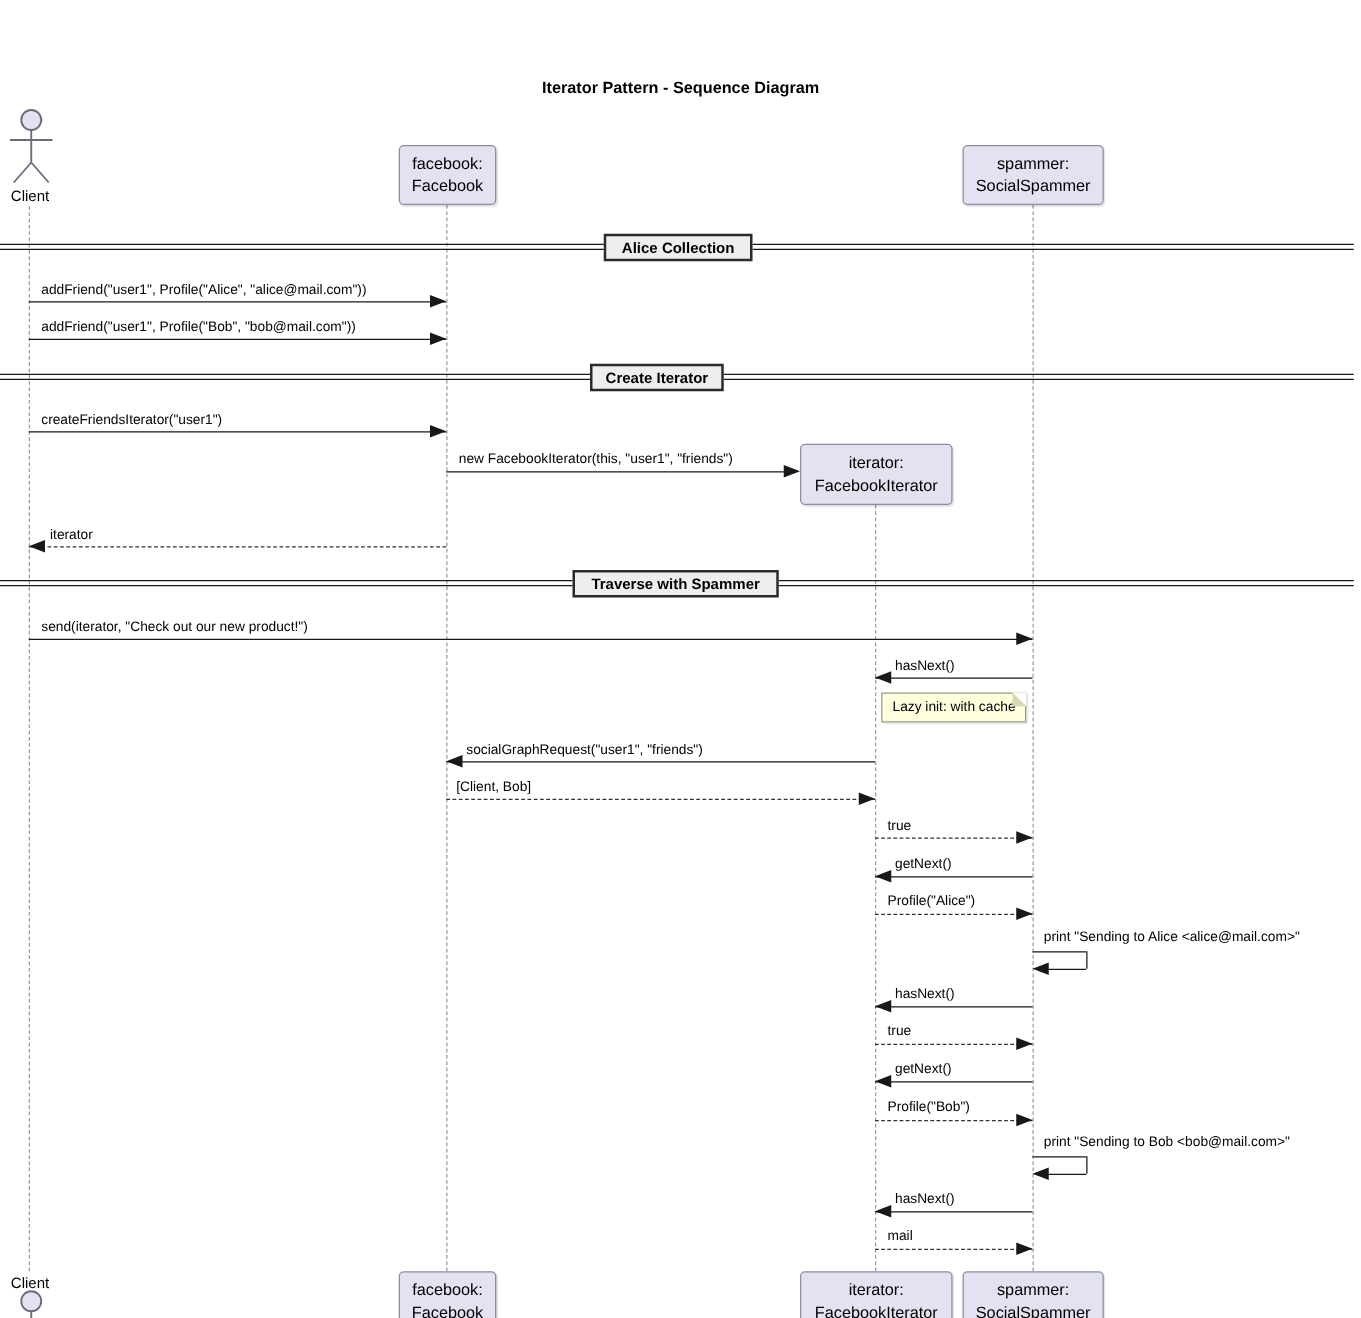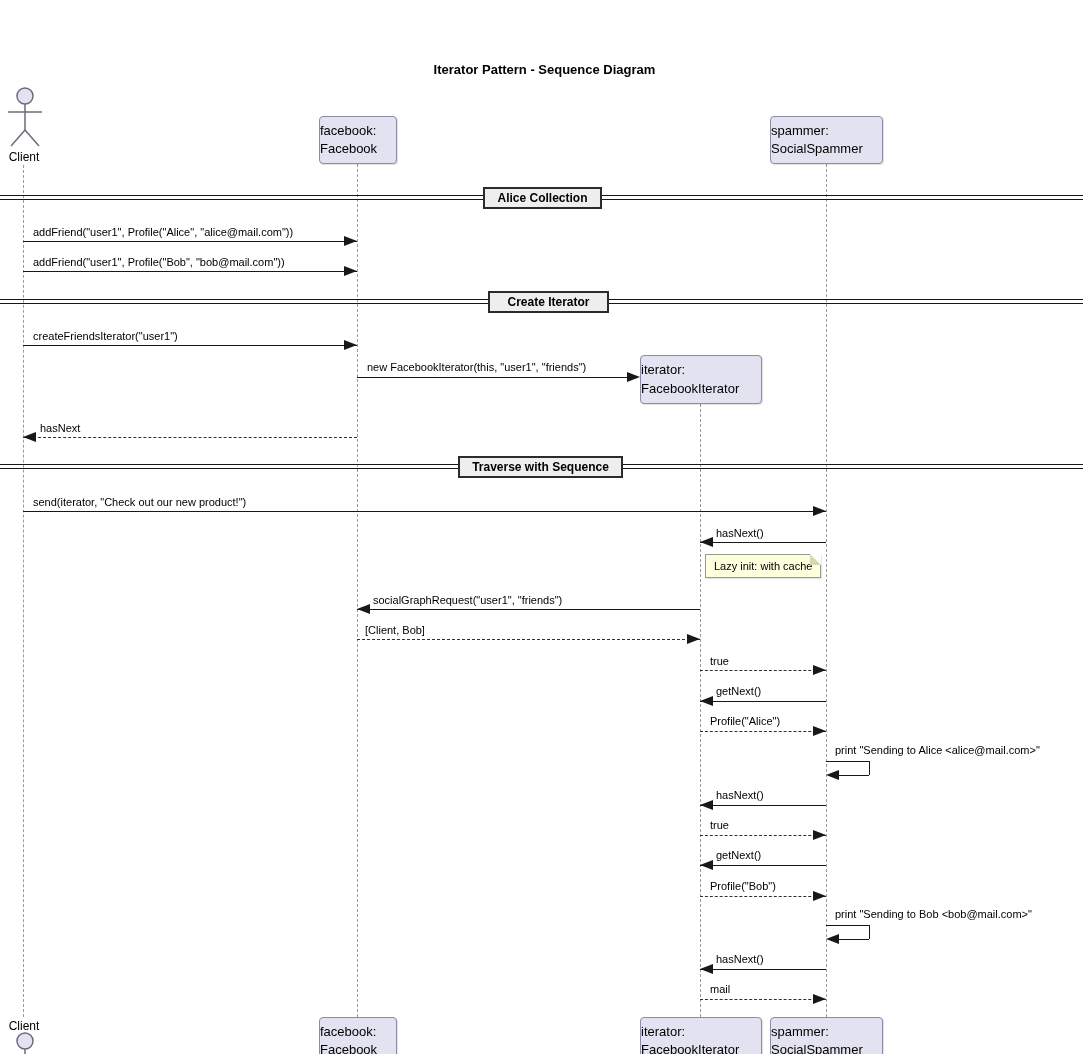--- a/index.html
+++ b/index.html
@@ -3,21 +3,21 @@
 <meta charset="utf-8">
 <style>
   html,body{margin:0;padding:0;background:#fff;}
   .canvas{position:relative;width:1089px;height:1054px;background:#fff;overflow:hidden;
           font-family:"Liberation Sans",sans-serif;color:#000;margin-top:44px;}
   .title{position:absolute;left:0;top:18px;width:100%;text-align:center;
          font-size:13px;font-weight:bold;}
   .lifeline{position:absolute;width:0;border-left:1px dashed #9a9a9a;}
   .pbox{position:absolute;background:#E2E2F0;border:1px solid #8c8ca6;border-radius:4px;
         box-shadow:1px 1px 1px rgba(0,0,0,0.12);display:flex;flex-direction:column;
-        align-items:flex-start;justify-content:center;font-size:13px;line-height:1.4;box-sizing:border-box;}
+        align-items:center;justify-content:center;font-size:13px;line-height:1.4;box-sizing:border-box;}
   .divline{position:absolute;left:0;width:1083px;height:0;border-top:1px solid #181818;}
   .divbox{position:absolute;background:#EEEEEE;border:2px solid #2b2b2b;box-sizing:border-box;
           display:flex;align-items:center;justify-content:center;
           font-size:12px;font-weight:bold;}
   .mlabel{position:absolute;font-size:11px;white-space:nowrap;}
   .mline{position:absolute;height:0;}
   .solid{border-top:1px solid #181818;}
   .dashed{border-top:1px dashed #303030;}
   .vline{position:absolute;width:0;border-left:1px solid #181818;}
   .ah{position:absolute;width:0;height:0;border-style:solid;}
@@ -70,41 +70,41 @@
   <div class="mlabel" style="left:33px;top:182px">addFriend("user1", Profile("Alice", "alice@mail.com"))</div>
   <div class="mline solid" style="left:23px;top:197px;width:334px"></div>
   <div class="ah ah-r" style="left:344px;top:192px"></div>
 
   <div class="mlabel" style="left:33px;top:212px">addFriend("user1", Profile("Bob", "bob@mail.com"))</div>
   <div class="mline solid" style="left:23px;top:227px;width:334px"></div>
   <div class="ah ah-r" style="left:344px;top:222px"></div>
 
   <div class="divline" style="top:255px"></div>
   <div class="divline" style="top:259px"></div>
-  <div class="divbox" style="left:488px;top:247px;width:121px;height:22px">Create Iterator</div>
+  <div class="divbox" style="left:472px;top:247px;width:107px;height:22px">Create Iterator</div>
 
   <div class="mlabel" style="left:33px;top:286px">createFriendsIterator("user1")</div>
   <div class="mline solid" style="left:23px;top:301px;width:334px"></div>
   <div class="ah ah-r" style="left:344px;top:296px"></div>
 
   <div class="mlabel" style="left:367px;top:317px">new FacebookIterator(this, "user1", "friends")</div>
   <div class="mline solid" style="left:357px;top:333px;width:271px"></div>
   <div class="ah ah-r" style="left:627px;top:328px"></div>
   <div class="pbox" style="left:640px;top:311px;width:122px;height:49px">
     <span>iterator:</span>
     <span>FacebookIterator</span>
   </div>
 
-  <div class="mlabel" style="left:40px;top:378px">hasNext</div>
+  <div class="mlabel" style="left:40px;top:378px">iterator</div>
   <div class="mline dashed" style="left:23px;top:393px;width:334px"></div>
   <div class="ah ah-l" style="left:23px;top:388px"></div>
 
   <div class="divline" style="top:420px"></div>
   <div class="divline" style="top:424px"></div>
-  <div class="divbox" style="left:458px;top:412px;width:165px;height:22px">Traverse with Sequence</div>
+  <div class="divbox" style="left:458px;top:412px;width:165px;height:22px">Traverse with Spammer</div>
 
   <div class="mlabel" style="left:33px;top:452px">send(iterator, "Check out our new product!")</div>
   <div class="mline solid" style="left:23px;top:467px;width:803px"></div>
   <div class="ah ah-r" style="left:813px;top:462px"></div>
 
   <div class="mlabel" style="left:716px;top:483px">hasNext()</div>
   <div class="mline solid" style="left:700px;top:498px;width:126px"></div>
   <div class="ah ah-l" style="left:700px;top:493px"></div>
 
   <div class="note" style="left:705px;top:510px">Lazy init: with cache</div>

